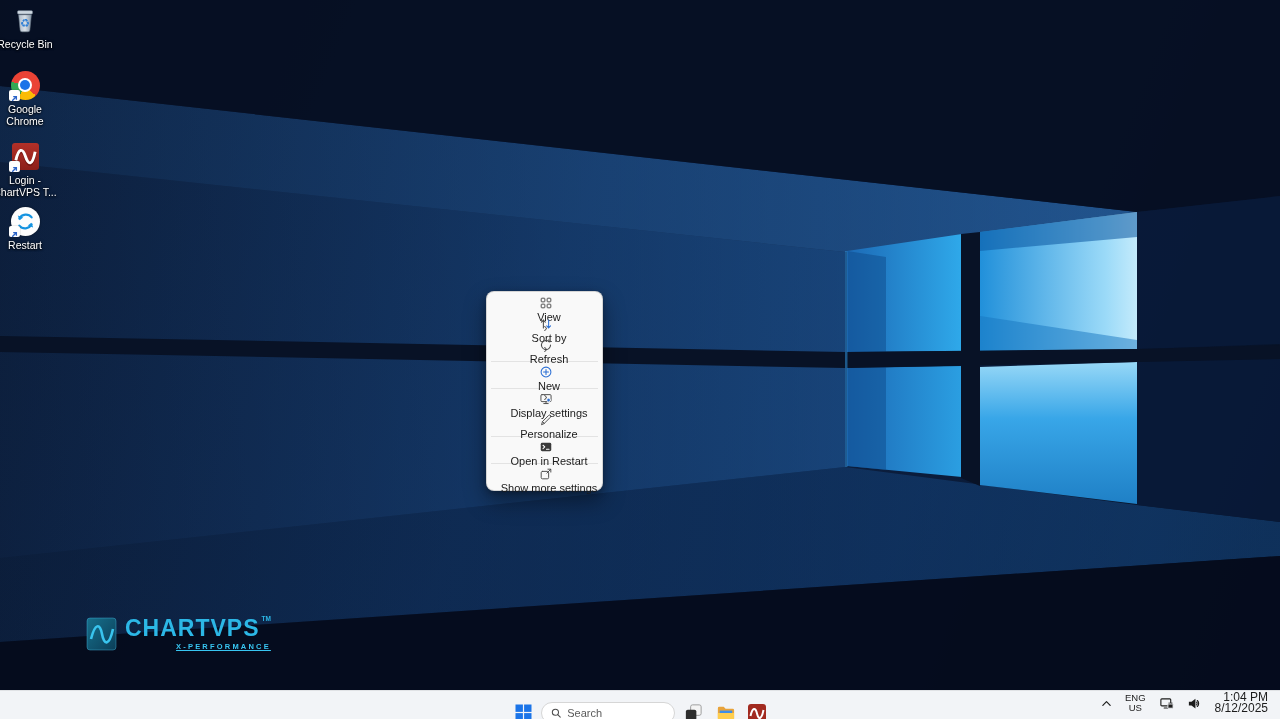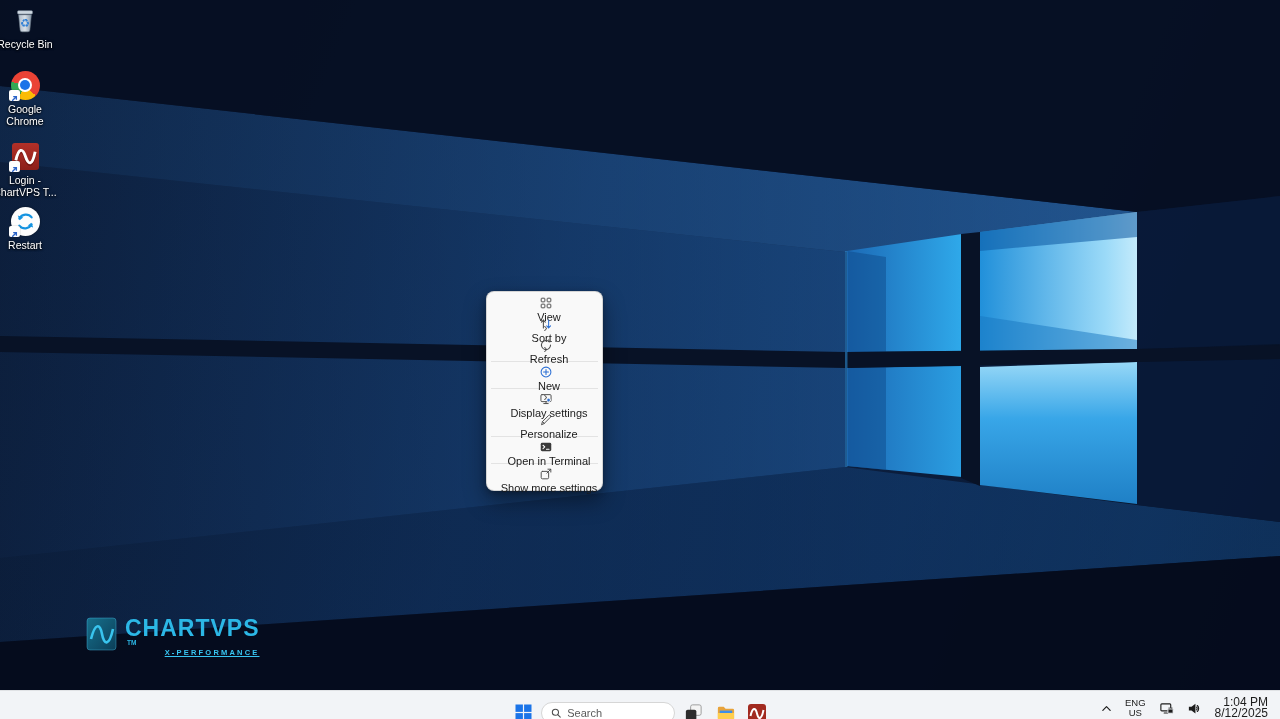--- a/index.html
+++ b/index.html
@@ -28,21 +28,21 @@
       display:flex; align-items:center; justify-content:center; }
   .chrome-core i { width:10px; height:10px; border-radius:50%; background:#1a73e8; display:block; }
   .login-sq { width:27px; height:27px; border-radius:3px;
       background:linear-gradient(#b23028,#8c1f1a); display:flex; align-items:center; justify-content:center; }
   .restart-circ { width:29px; height:29px; border-radius:50%; background:#fdfdfd;
       display:flex; align-items:center; justify-content:center; box-shadow:0 0 2px rgba(0,0,0,.5); }
 
   
   .watermark { position:absolute; left:86px; top:616px; display:flex; align-items:flex-start; gap:8px; }
   .wm-text { display:flex; flex-direction:column; }
-  .wm-brandrow { display:flex; align-items:flex-start;flex-direction:column; }
+  .wm-brandrow { display:flex; align-items:flex-start; }
   .wm-brand { color:#2cb7e6; font-weight:bold; font-size:23px; letter-spacing:1px; line-height:24px; }
   .wm-tm { color:#2cb7e6; font-size:6.5px; font-weight:bold; margin-left:2px; margin-top:-1px; }
   .wm-tag { color:#38c6f2; font-size:7.5px; font-weight:bold; letter-spacing:2.2px;
             text-align:right; margin-top:2px;text-decoration:underline; }
 
   
   .cmenu { position:absolute; left:486px; top:291px; width:117px; background:#f9f9f9;
            border:1px solid rgba(0,0,0,.14); border-radius:8px; padding:3px 4px;
            box-shadow:0 10px 22px rgba(0,0,0,.4), 0 2px 6px rgba(0,0,0,.25); }
   .mi { display:flex; align-items:center; height:21px; padding:0 4px 0 6px; border-radius:4px;flex-direction:column; }
@@ -57,21 +57,21 @@
   .tb-center { position:absolute; left:50%; top:0; height:43px; transform:translateX(-50%);
                display:flex; align-items:center; gap:4px;justify-content:space-between; }
   .tb-btn { width:28px; height:26px; border-radius:4px; display:flex; align-items:center;
             justify-content:center; cursor:pointer; }
   .search-pill { width:134px; height:22px; border-radius:11px; background:#fff;
                  border:1px solid #d6d6d6; display:flex; align-items:center; padding:0 9px; gap:6px; }
   .search-pill input { border:none; outline:none; background:transparent; font-size:11px;
                        color:#3a3a3a; width:100%; font-family:"Liberation Sans", sans-serif; }
   .search-pill input::placeholder { color:#5a5a5a; }
   .tb-right { position:absolute; right:10px; top:0; height:29px; display:flex;
-              align-items:flex-end; gap:9px; }
+              align-items:flex-start; gap:9px; }
   .tray-btn { display:flex; align-items:center; justify-content:center; height:24px;
               padding:0 2px; border-radius:4px; cursor:pointer; }
   .lang { font-size:9.5px; line-height:10px; color:#1c1c1c; text-align:center; }
   .clock { font-size:12px; line-height:11.5px; color:#1c1c1c; text-align:right; }
 </style>
 </head>
 <body>
 
 <div class="screen">
 
@@ -309,21 +309,21 @@
     <div class="msep"></div>
 
     <div class="mi">
       <span class="ic">
         <svg width="14" height="14" viewBox="0 0 16 16">
           <rect x="2" y="3.2" width="12" height="9.6" rx="1.6" fill="#3a3a3a"></rect>
           <path d="M4.6 6 l2 1.9 -2 1.9" stroke="#fff" stroke-width="1.2" fill="none" stroke-linecap="round" stroke-linejoin="round"></path>
           <path d="M8.5 10.6 h3" stroke="#fff" stroke-width="1.2" stroke-linecap="round"></path>
         </svg>
         </span>
-      <span class="tx">Open in Terminal</span>
+      <span class="tx">Open in Restart</span>
     </div>
 
     <div class="msep"></div>
 
     <div class="mi">
       <span class="ic">
         <svg width="14" height="14" viewBox="0 0 16 16" fill="none" stroke="#4c4c4c" stroke-width="1.1" stroke-linecap="round" stroke-linejoin="round">
           <rect x="2.5" y="5" width="8.5" height="8.5" rx="1.5"></rect>
           <path d="M9 7 L13.4 2.6 M10.2 2.5 h3.3 v3.3"></path>
         </svg>

